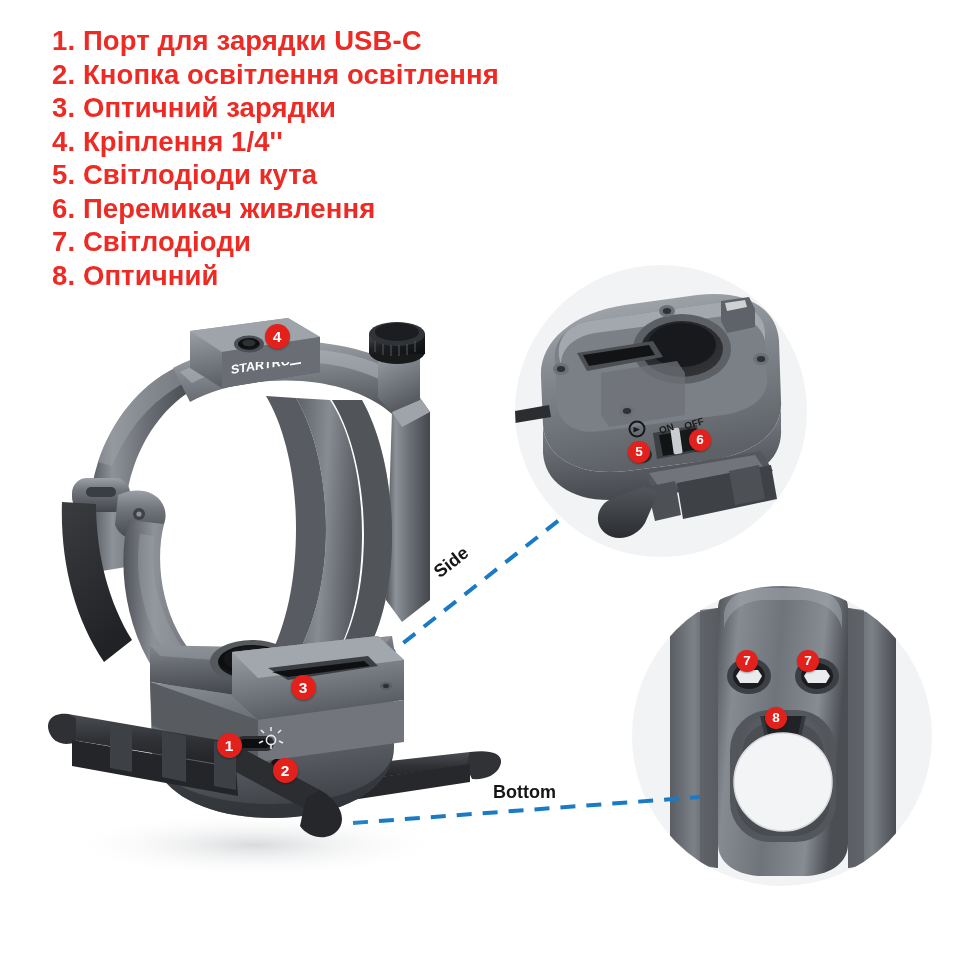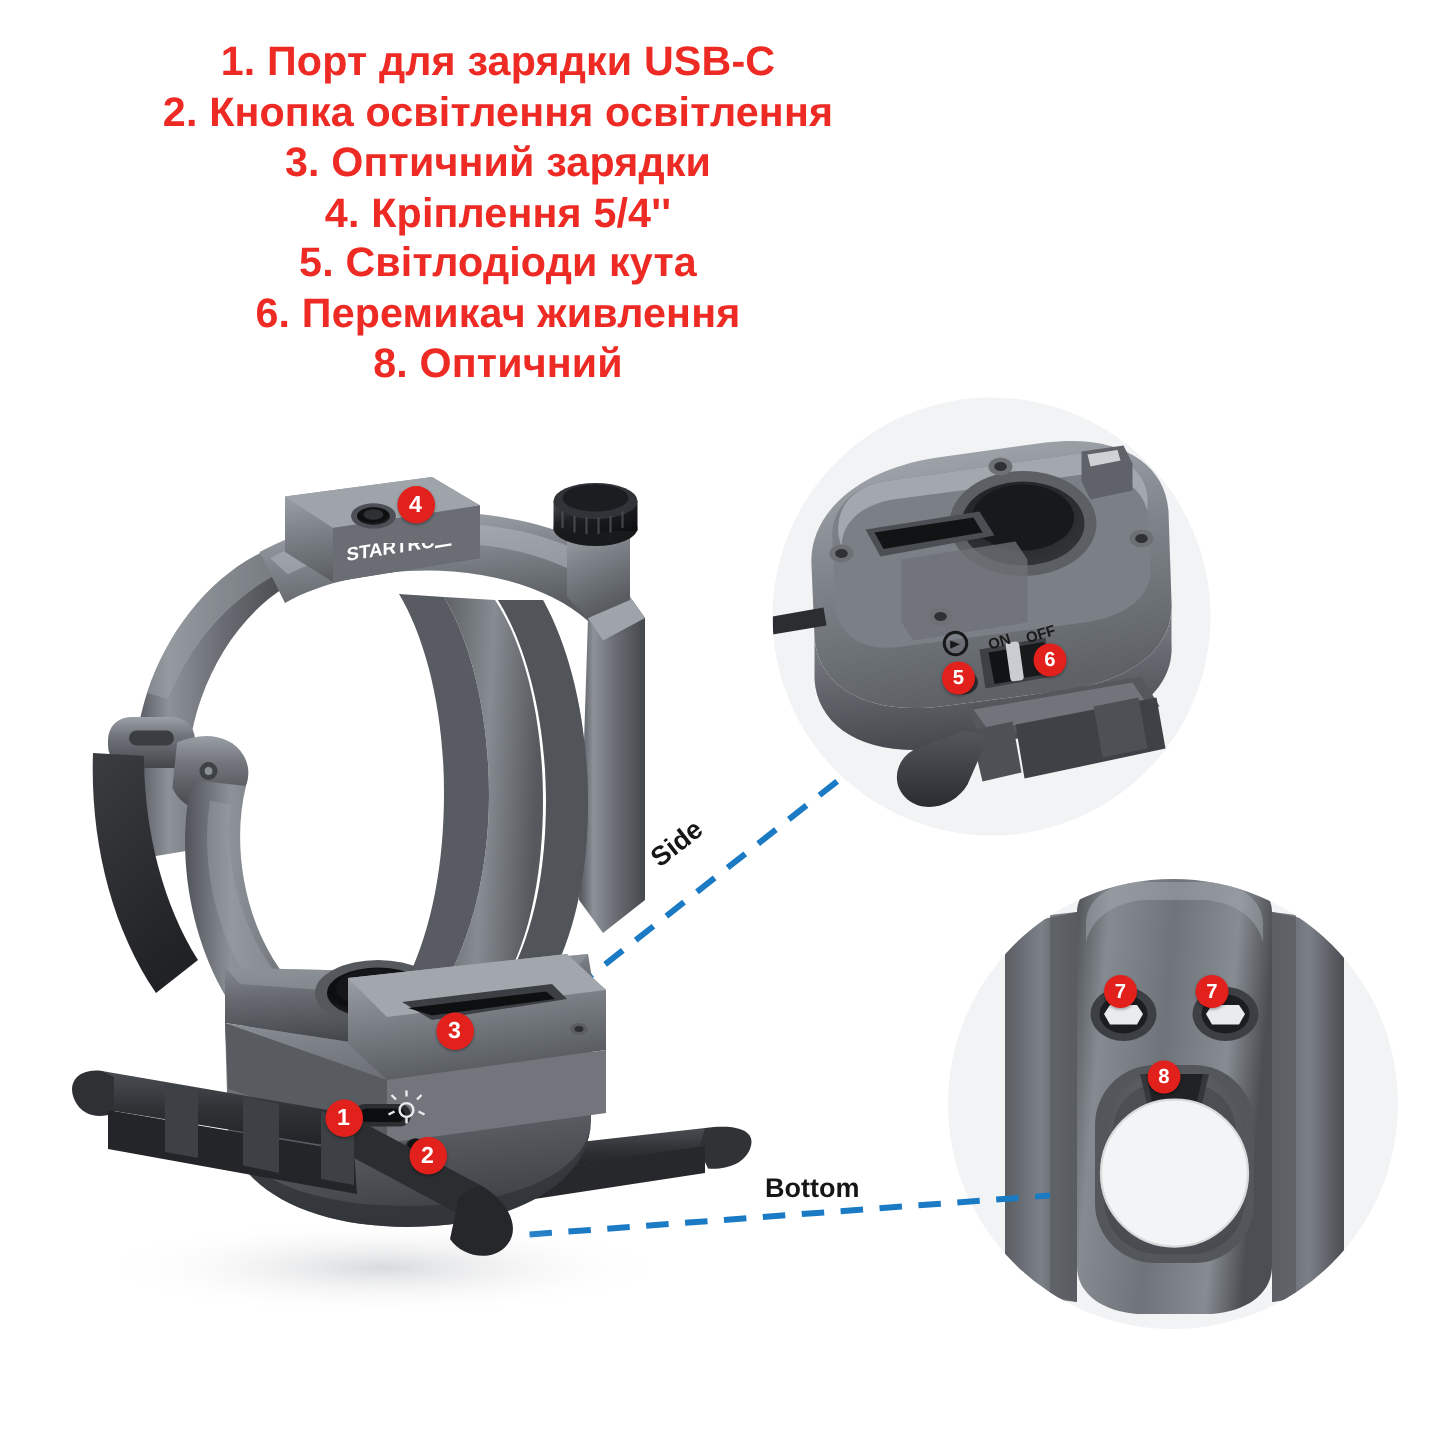--- a/index.html
+++ b/index.html
@@ -19,21 +19,20 @@
 
   
   #feature-list {
     position: absolute;
     left: 52px;
     top: 24px;
     width: 560px;
     list-style: none;
     margin: 0;
     padding: 0;
-    text-align: center;
   }
   #feature-list li {
     color: #ee2a24;
     font-size: 27.5px;
     font-weight: bold;
     line-height: 33.5px;
     letter-spacing: 0.1px;
     white-space: nowrap;
   }
 
@@ -60,21 +59,21 @@
     font-weight: bold;
     white-space: nowrap;
   }
   #label-side {
     left: 430px;
     top: 566px;
     transform: rotate(-38deg);
     transform-origin: left top;
   }
   #label-bottom {
-    left: 510px;
+    left: 493px;
     top: 782px;
   }
 
   
   .badge {
     position: absolute;
     width: 25px;
     height: 25px;
     margin-left: -12.5px;
     margin-top: -12.5px;
@@ -128,29 +127,33 @@
     <li>
       <span>2.</span>
       <span>Кнопка освітлення освітлення</span>
     </li>
     <li>
       <span>3.</span>
       <span>Оптичний зарядки</span>
     </li>
     <li>
       <span>4.</span>
-      <span>Кріплення 5/4''</span>
+      <span>Кріплення 1/4''</span>
     </li>
     <li>
       <span>5.</span>
       <span>Світлодіоди кута</span>
     </li>
     <li>
       <span>6.</span>
       <span>Перемикач живлення</span>
+    </li>
+    <li>
+      <span>7.</span>
+      <span>Світлодіоди</span>
     </li>
     <li>
       <span>8.</span>
       <span>Оптичний</span>
     </li>
   </ul>
 
   <svg class="connector" width="970" height="970" viewBox="0 0 970 970" style="left:0;top:0;z-index:5;">
     <line x1="383" y1="659" x2="563" y2="517" stroke="#1a7ac4" stroke-width="4" stroke-dasharray="15 11" stroke-linecap="butt"></line>
     <line x1="353" y1="823" x2="700" y2="797" stroke="#1a7ac4" stroke-width="4" stroke-dasharray="15 11" stroke-linecap="butt"></line>

